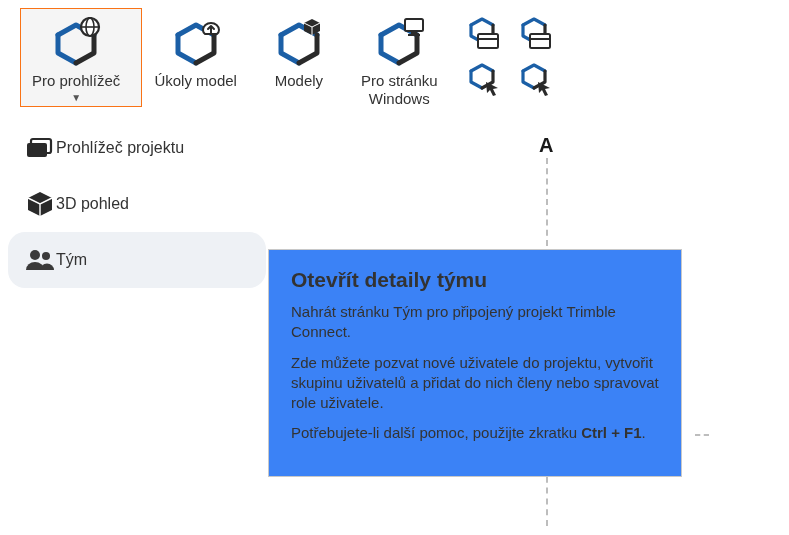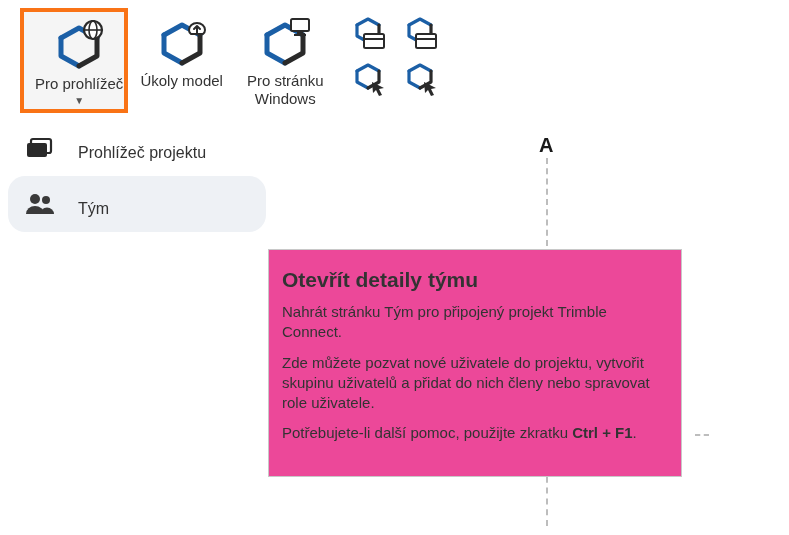--- a/index.html
+++ b/index.html
@@ -41,23 +41,23 @@
 
     .toolbar-item .label {
       font-size: 15px;
       color: #333;
       text-align: center;
       line-height: 1.2;
       margin-top: 2px;
     }
 
     .toolbar-item.active {
-      border: 4px solid #f97316;
+      border: 1px solid #f97316;
       background: #f5f5f5;
-      padding: 5px 1px 3px 11px;
+      padding: 5px 21px 3px 11px;
     }
 
     .dropdown-chevron {
       font-size: 10px;
       color: #555;
       margin-top: 2px;
     }
 
     .icon-grid {
       display: grid;
@@ -79,23 +79,23 @@
     .dropdown-menu {
       position: absolute;
       left: 8px;
       top: 120px;
       width: 258px;
       background: #fff;
     }
 
     .menu-item {
       display: flex;
-      align-items: flex-end;
+      align-items: center;
       padding: 14px 18px;
-      gap: 24px;
+      gap: 2px;
       cursor: default;
     }
 
     .menu-item.hovered {
       background: #eef1f5;
       border-radius: 17px;
     }
 
     .menu-item .menu-icon {
       width: 28px;
@@ -109,23 +109,23 @@
       font-size: 16px;
       color: #333;
     }
 
     
     .tooltip {
       position: absolute;
       left: 268px;
       top: 249px;
       width: 414px;
-      background: #ec4899;
+      background: #3b82f6;
       border: 1px solid #c8c8c8;
-      padding: 18px 22px 20px 13px;
+      padding: 18px 22px 20px 22px;
     }
 
     .tooltip-title {
       font-size: 21px;
       font-weight: bold;
       color: #333;
       margin-bottom: 10px;
     }
 
     .tooltip-p {
@@ -204,20 +204,32 @@
     <div class="icon-wrap">
       <svg width="52" height="50" viewBox="0 0 52 50">
         <use href="#cube-base" transform="translate(2,4)"></use>
         <path d="M33 13 a8 7 0 0 1 16 0 a5 5 0 0 1 -2 4 h-12 a5 5 0 0 1 -2 -4 z" fill="#fff" stroke="#2a2a2a" stroke-width="2"></path>
         <path d="M41 16 v-6 M38 12 l3 -3 l3 3" fill="none" stroke="#2a2a2a" stroke-width="2" stroke-linecap="round" stroke-linejoin="round"></path>
       </svg>
     </div>
     <span class="label">Úkoly model</span>
   </div>
 
+  <div class="toolbar-item">
+    <div class="icon-wrap">
+      <svg width="52" height="50" viewBox="0 0 52 50">
+        <use href="#cube-base" transform="translate(2,4)"></use>
+        <g transform="translate(30,0)">
+          <path d="M9 2 L17 6 L17 14 L9 18 L1 14 L1 6 Z" fill="#2a2a2a"></path>
+          <path d="M1 6 L9 10 L17 6 M9 10 L9 18" stroke="#fff" stroke-width="1" fill="none"></path>
+        </g>
+      </svg>
+    </div>
+    <span class="label">Modely</span>
+  </div>
 
 
   <div class="toolbar-item">
     <div class="icon-wrap">
       <svg width="52" height="50" viewBox="0 0 52 50">
         <use href="#cube-base" transform="translate(2,4)"></use>
         <rect x="32" y="2" width="18" height="12" rx="1.5" fill="#fff" stroke="#2a2a2a" stroke-width="2"></rect>
         <rect x="38" y="14" width="6" height="3" fill="#2a2a2a"></rect>
         <rect x="35" y="17" width="12" height="2" fill="#2a2a2a"></rect>
       </svg>
@@ -267,20 +279,29 @@
   <div class="menu-item">
     <div class="menu-icon">
       <svg width="28" height="24" viewBox="0 0 28 24">
         <rect x="1" y="7" width="20" height="14" rx="2" fill="#2a2a2a"></rect>
         <rect x="5" y="3" width="20" height="14" rx="2" fill="none" stroke="#2a2a2a" stroke-width="2.2"></rect>
       </svg>
     </div>
     <span class="menu-label">Prohlížeč projektu</span>
   </div>
 
+  <div class="menu-item">
+    <div class="menu-icon">
+      <svg width="26" height="26" viewBox="0 0 26 26">
+        <path d="M13 1 L25 7 L25 19 L13 25 L1 19 L1 7 Z" fill="#2a2a2a"></path>
+        <path d="M1 7 L13 13 L25 7 M13 13 L13 25" stroke="#fff" stroke-width="1.4" fill="none"></path>
+      </svg>
+    </div>
+    <span class="menu-label">3D pohled</span>
+  </div>
 
   <div class="menu-item hovered">
     <div class="menu-icon">
       <svg width="28" height="22" viewBox="0 0 28 22">
         <circle cx="9" cy="6" r="5" fill="#3a3a3a"></circle>
         <path d="M0 21 a9 8 0 0 1 18 0 Z" fill="#3a3a3a"></path>
         <circle cx="20" cy="7" r="4" fill="#3a3a3a"></circle>
         <path d="M14 21 a7 6.5 0 0 1 14 0 Z" fill="#3a3a3a"></path>
       </svg>
     </div>

